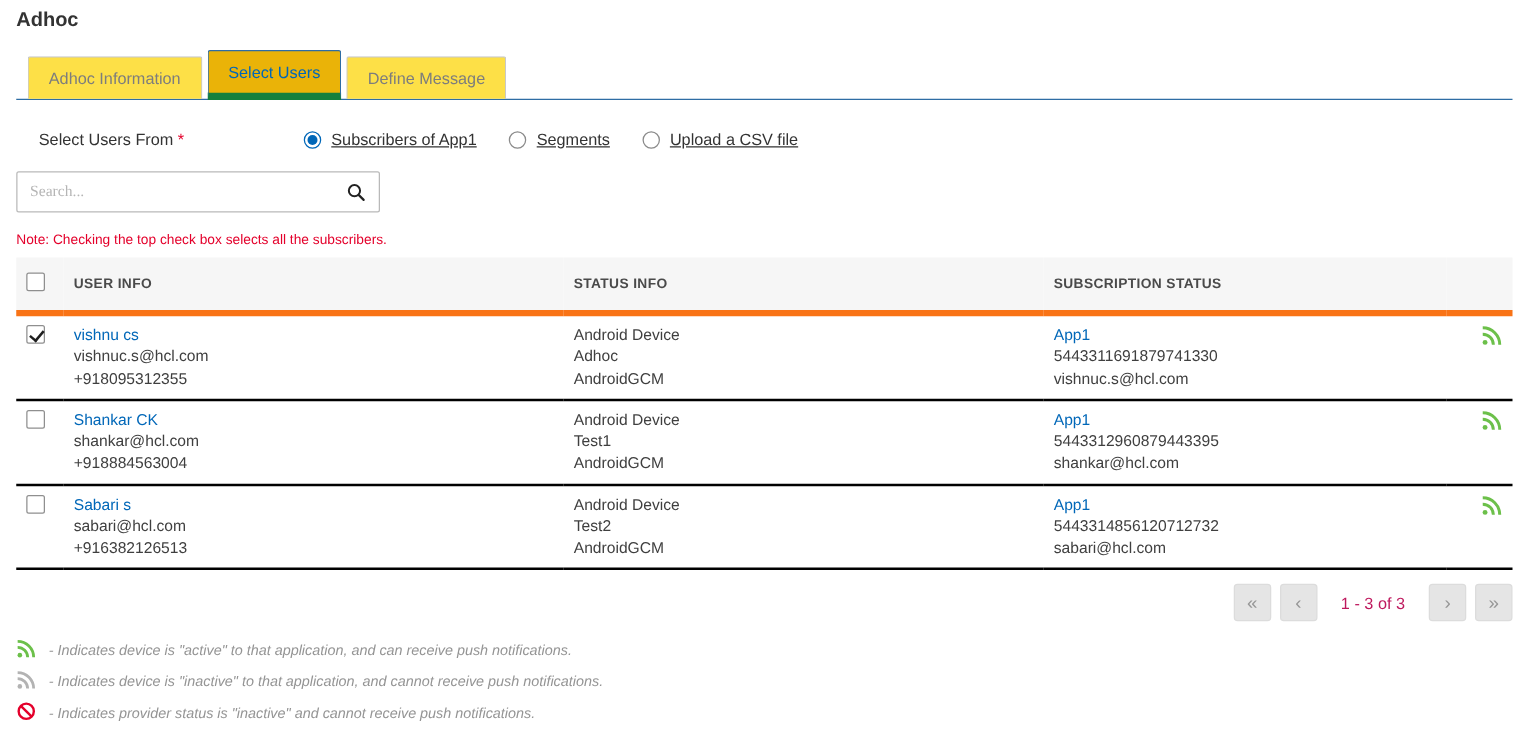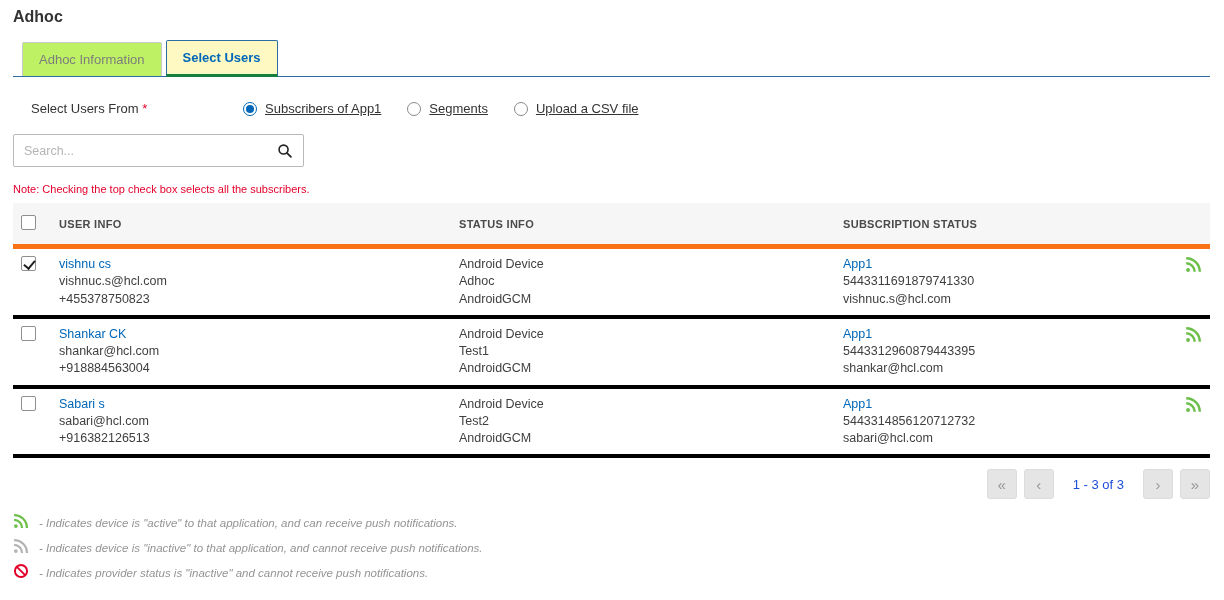--- a/index.html
+++ b/index.html
@@ -17,61 +17,61 @@
     font-family:"Liberation Sans","DejaVu Sans",sans-serif;
     font-size:13px;color:#444;
   }
   .page{padding:6px 14px 0 13px;}
 
   h1.page-title{font-size:16px;font-weight:700;color:#333;margin:2px 0 14px 0;}
 
   
   .tabs{display:flex;align-items:flex-end;gap:4px;border-bottom:1px solid var(--tabline);padding-left:9px;}
   .tab{
-    padding:9px 16px;font-size:13px;color:#7d7d7d;background:#bef264;
+    padding:9px 16px;font-size:13px;color:#7d7d7d;background:#fde047;
     border:1px solid #c8c8c8;border-bottom:none;border-radius:2px 2px 0 0;cursor:pointer;
   }
   .tab.active{
-    background:#fef9c3;color:var(--blue);border:1px solid var(--tabline);
-    border-bottom:3px solid #15803d;margin-bottom:-1px;font-weight:700;
+    background:#eab308;color:var(--blue);border:1px solid var(--tabline);
+    border-bottom:6px solid #15803d;margin-bottom:-1px;font-weight:400;
   }
 
   .section-heading{margin:18px 0 0 0;font-size:13px;font-weight:700;color:#222;}
 
   
   .select-row{display:flex;align-items:center;margin-top:24px;}
   .field-label{margin-left:18px;width:212px;color:#333;}
   .req{color:var(--note-red);}
   .radios{display:flex;align-items:center;gap:26px;}
   .radio{display:flex;align-items:center;gap:8px;cursor:pointer;color:#333;text-decoration:underline;}
   .radio input{position:absolute;opacity:0;width:0;height:0;}
   .radio .dot{width:14px;height:14px;border:1px solid #8a8a8a;border-radius:50%;background:#fff;position:relative;display:inline-block;}
   .radio input:checked + .dot{border-color:var(--blue);}
   .radio input:checked + .dot::after{
     content:"";position:absolute;left:2px;top:2px;width:8px;height:8px;border-radius:50%;background:var(--blue);
   }
 
   
   .search-box{margin-top:18px;width:291px;height:33px;border:1px solid #b9b9b9;border-radius:2px;display:flex;align-items:center;background:#fff;}
-  .search-box input{flex:1;border:none;outline:none;padding:0 8px 0 10px;font-size:12.5px;color:#8b5cf6;font-family:Liberation Sans, sans-serif;background:transparent;}
+  .search-box input{flex:1;border:none;outline:none;padding:0 8px 0 10px;font-size:12.5px;color:#8b5cf6;font-family:Liberation Serif, serif;background:transparent;}
   .search-box input::placeholder{color:#b5b5b5;}
   .search-icon{display:flex;align-items:center;padding-right:10px;cursor:pointer;}
 
   .note{margin-top:16px;color:var(--note-red);font-size:11px;}
 
   
   table.users{width:100%;border-collapse:collapse;margin-top:8px;table-layout:fixed;}
   table.users thead tr{background:#f6f6f6;}
   table.users th{
     text-align:left;font-size:11px;font-weight:700;color:#4a4a4a;letter-spacing:.3px;
     padding:12px 8px;border-bottom:5px solid #f97316;
   }
   table.users td{
     vertical-align:top;padding:7px 8px;font-size:12.5px;color:#3f3f3f;line-height:1.38;
-    border-bottom:4px solid #000000;
+    border-bottom:2px solid #000000;
   }
   col.c-check{width:38px;}
   col.c-user{width:400px;}
   col.c-device{width:384px;}
   col.c-sub{width:322px;}
   col.c-status{width:53px;}
   td.check-cell,th.check-cell{padding-left:14px;padding-right:4px;}
   td.status-cell{text-align:right;padding-right:22px;padding-top:14px;}
   a.link{color:var(--blue);text-decoration:none;cursor:pointer;}
 
@@ -84,40 +84,41 @@
     border:solid #1e1e1e;border-width:0 2px 2px 0;transform:rotate(40deg);
   }
 
   
   .pagination{display:flex;justify-content:flex-end;align-items:center;gap:7px;margin-top:11px;padding-right:0;}
   .pg-btn{
     width:30px;height:30px;display:flex;align-items:center;justify-content:center;
     background:#e5e5e5;border:1px solid #dcdcdc;border-radius:3px;color:#979797;
     font-size:15px;cursor:pointer;font-family:inherit;padding:0;line-height:1;
   }
-  .pg-status{color:#1d4ed8;font-size:13px;margin:0 12px;}
+  .pg-status{color:#be185d;font-size:13px;margin:0 12px;}
 
   
   .legend{margin-top:14px;}
   .legend-item{display:flex;align-items:center;gap:10px;margin-bottom:6px;min-height:18px;}
   .legend-item .txt{font-style:italic;color:#949494;font-size:11.5px;}
   .icon-rss-green{color:var(--rss-active);}
   .icon-rss-gray{color:var(--rss-inactive);}
   .icon-red{color:var(--icon-red);}
 </style>
 </head>
 <body>
 
 <div class="page">
 
   <h1 class="page-title">Adhoc</h1>
 
   <div class="tabs">
     <div class="tab">Adhoc Information</div>
     <div class="tab active">Select Users</div>
+    <div class="tab">Define Message</div>
   </div>
 
 
   <div class="select-row">
     <div class="field-label">
       <span>Select Users From</span>
       <span class="req">*</span>
     </div>
     <div class="radios">
       <label class="radio">
@@ -176,21 +177,21 @@
       <tr>
         <td class="check-cell">
           <label class="cb">
             <input type="checkbox" checked="" style="">
             <span class="box"></span>
           </label>
         </td>
         <td>
           <a class="link">vishnu cs</a>
           <div>vishnuc.s@hcl.com</div>
-          <div>+455378750823</div>
+          <div>+918095312355</div>
         </td>
         <td>
           <div>Android Device</div>
           <div>Adhoc</div>
           <div>AndroidGCM</div>
         </td>
         <td>
           <a class="link">App1</a>
           <div>5443311691879741330</div>
           <div>vishnuc.s@hcl.com</div>

